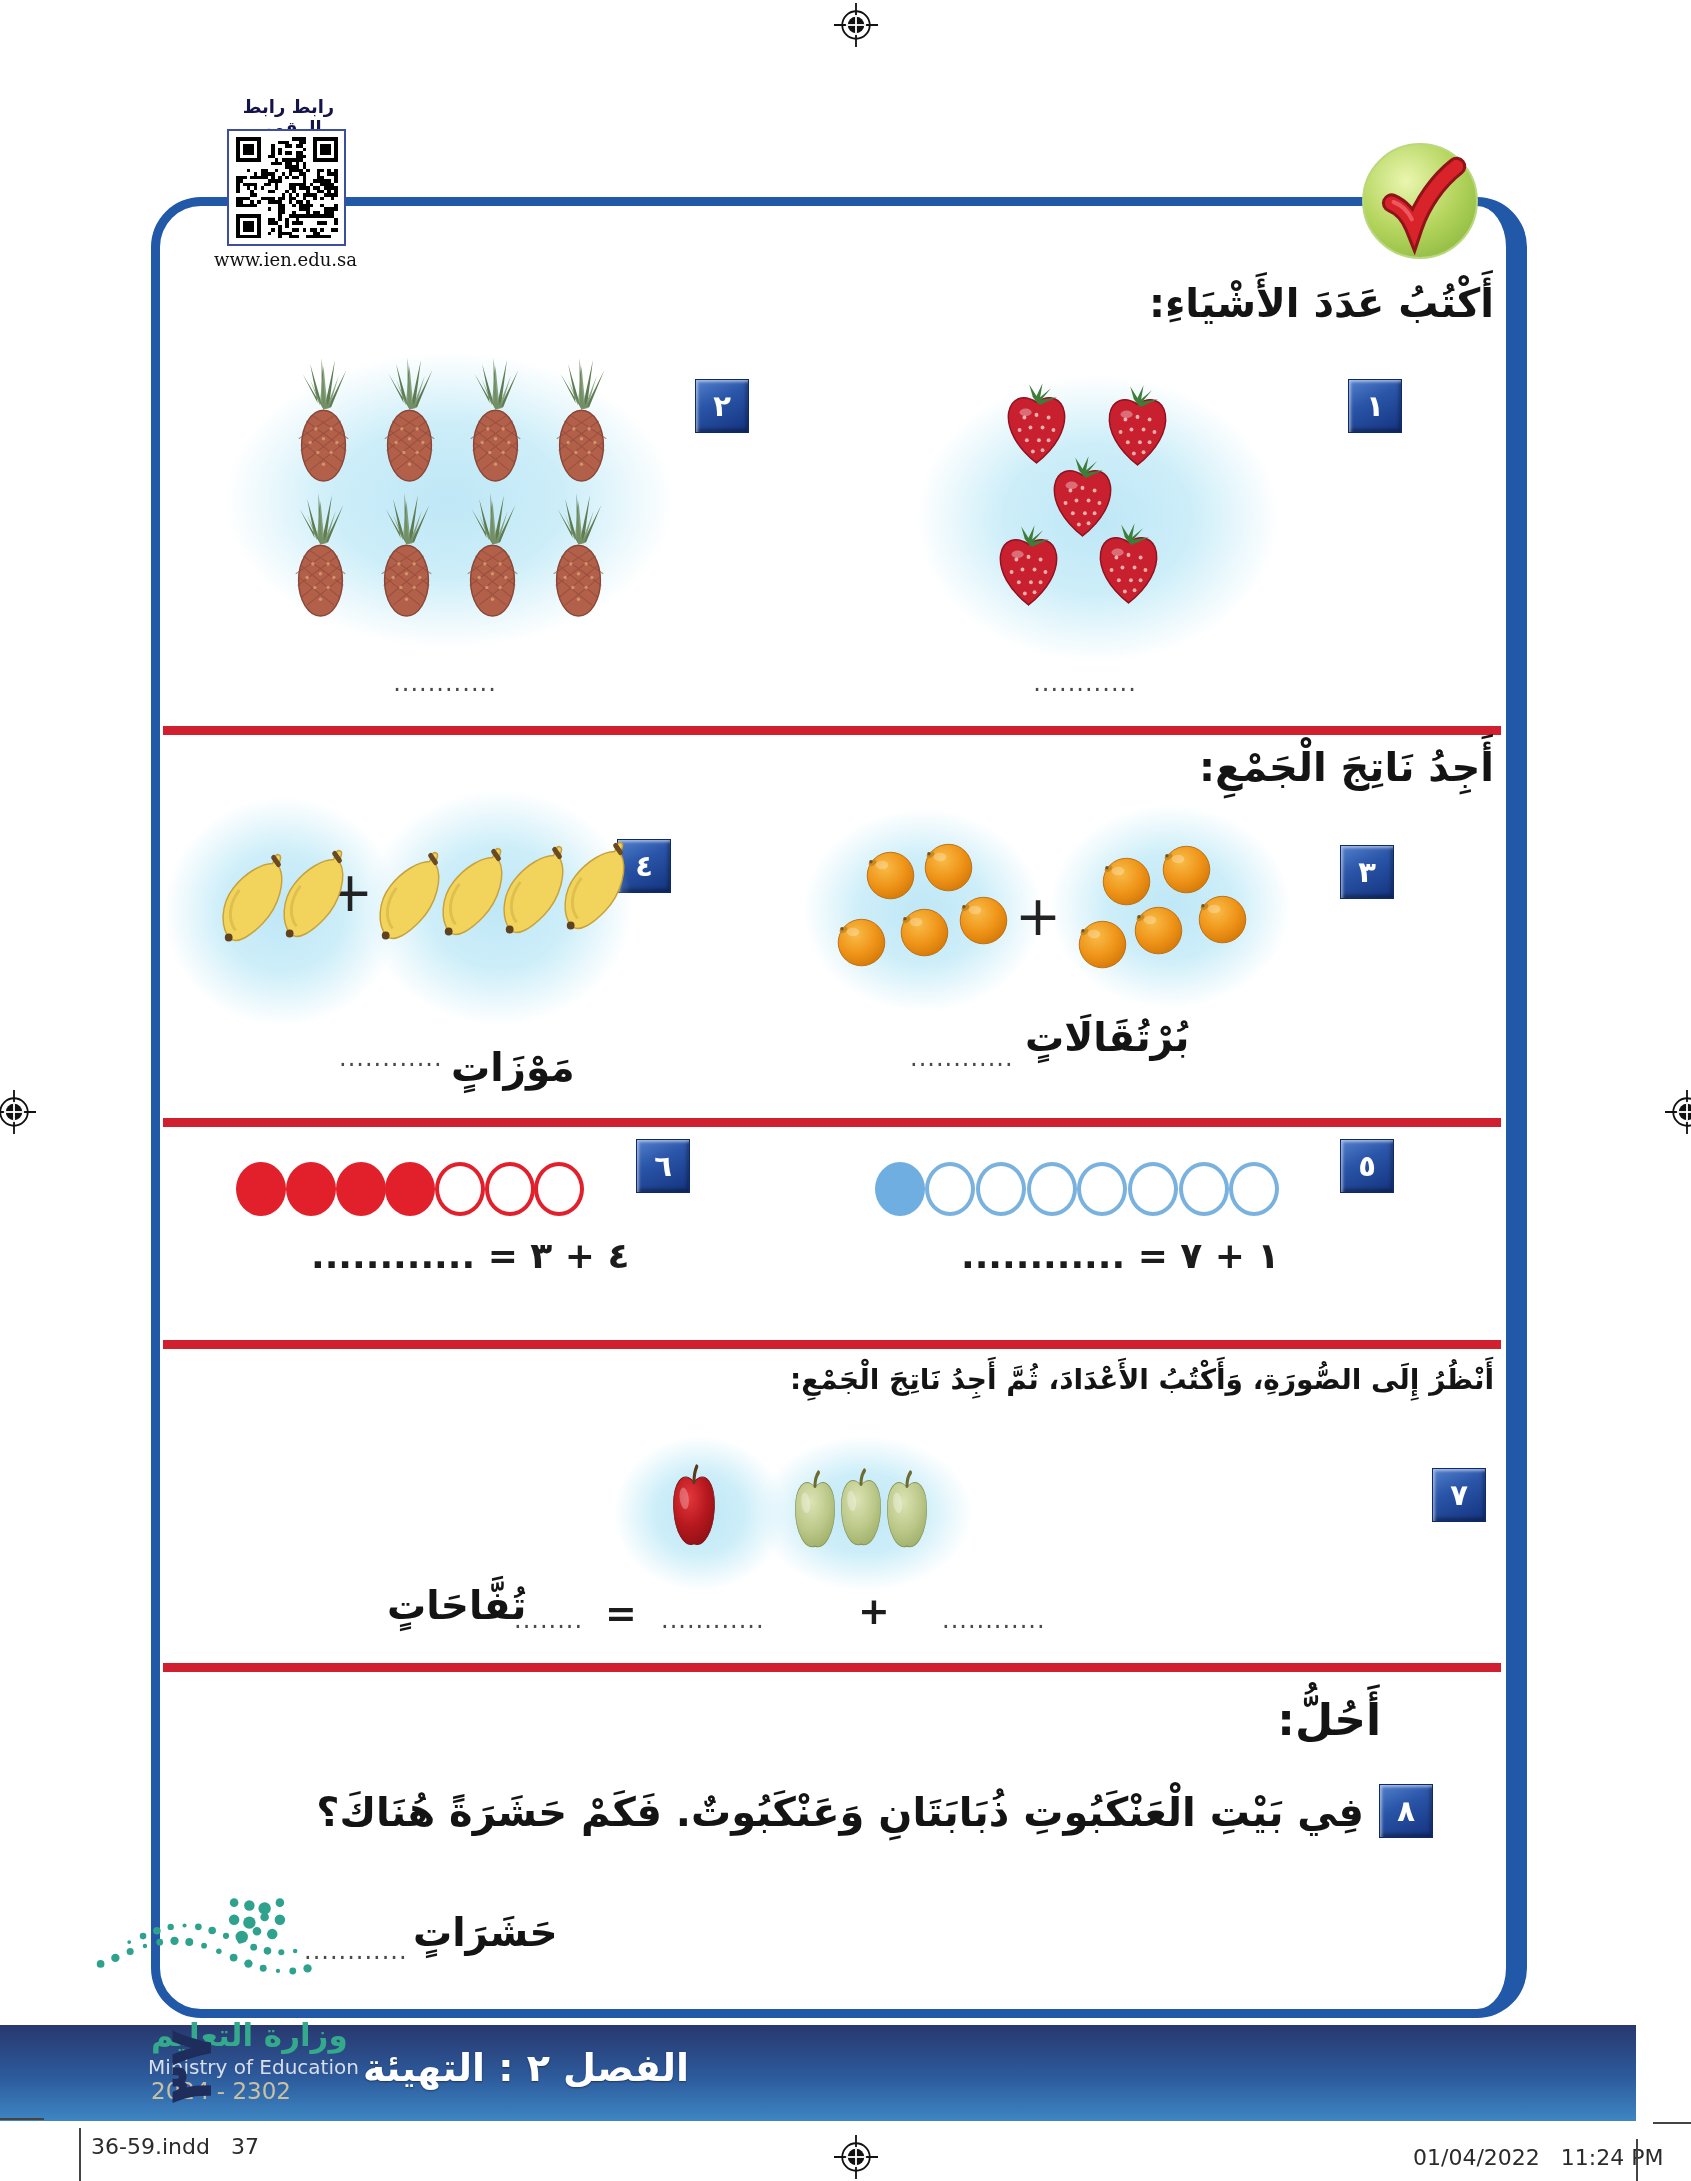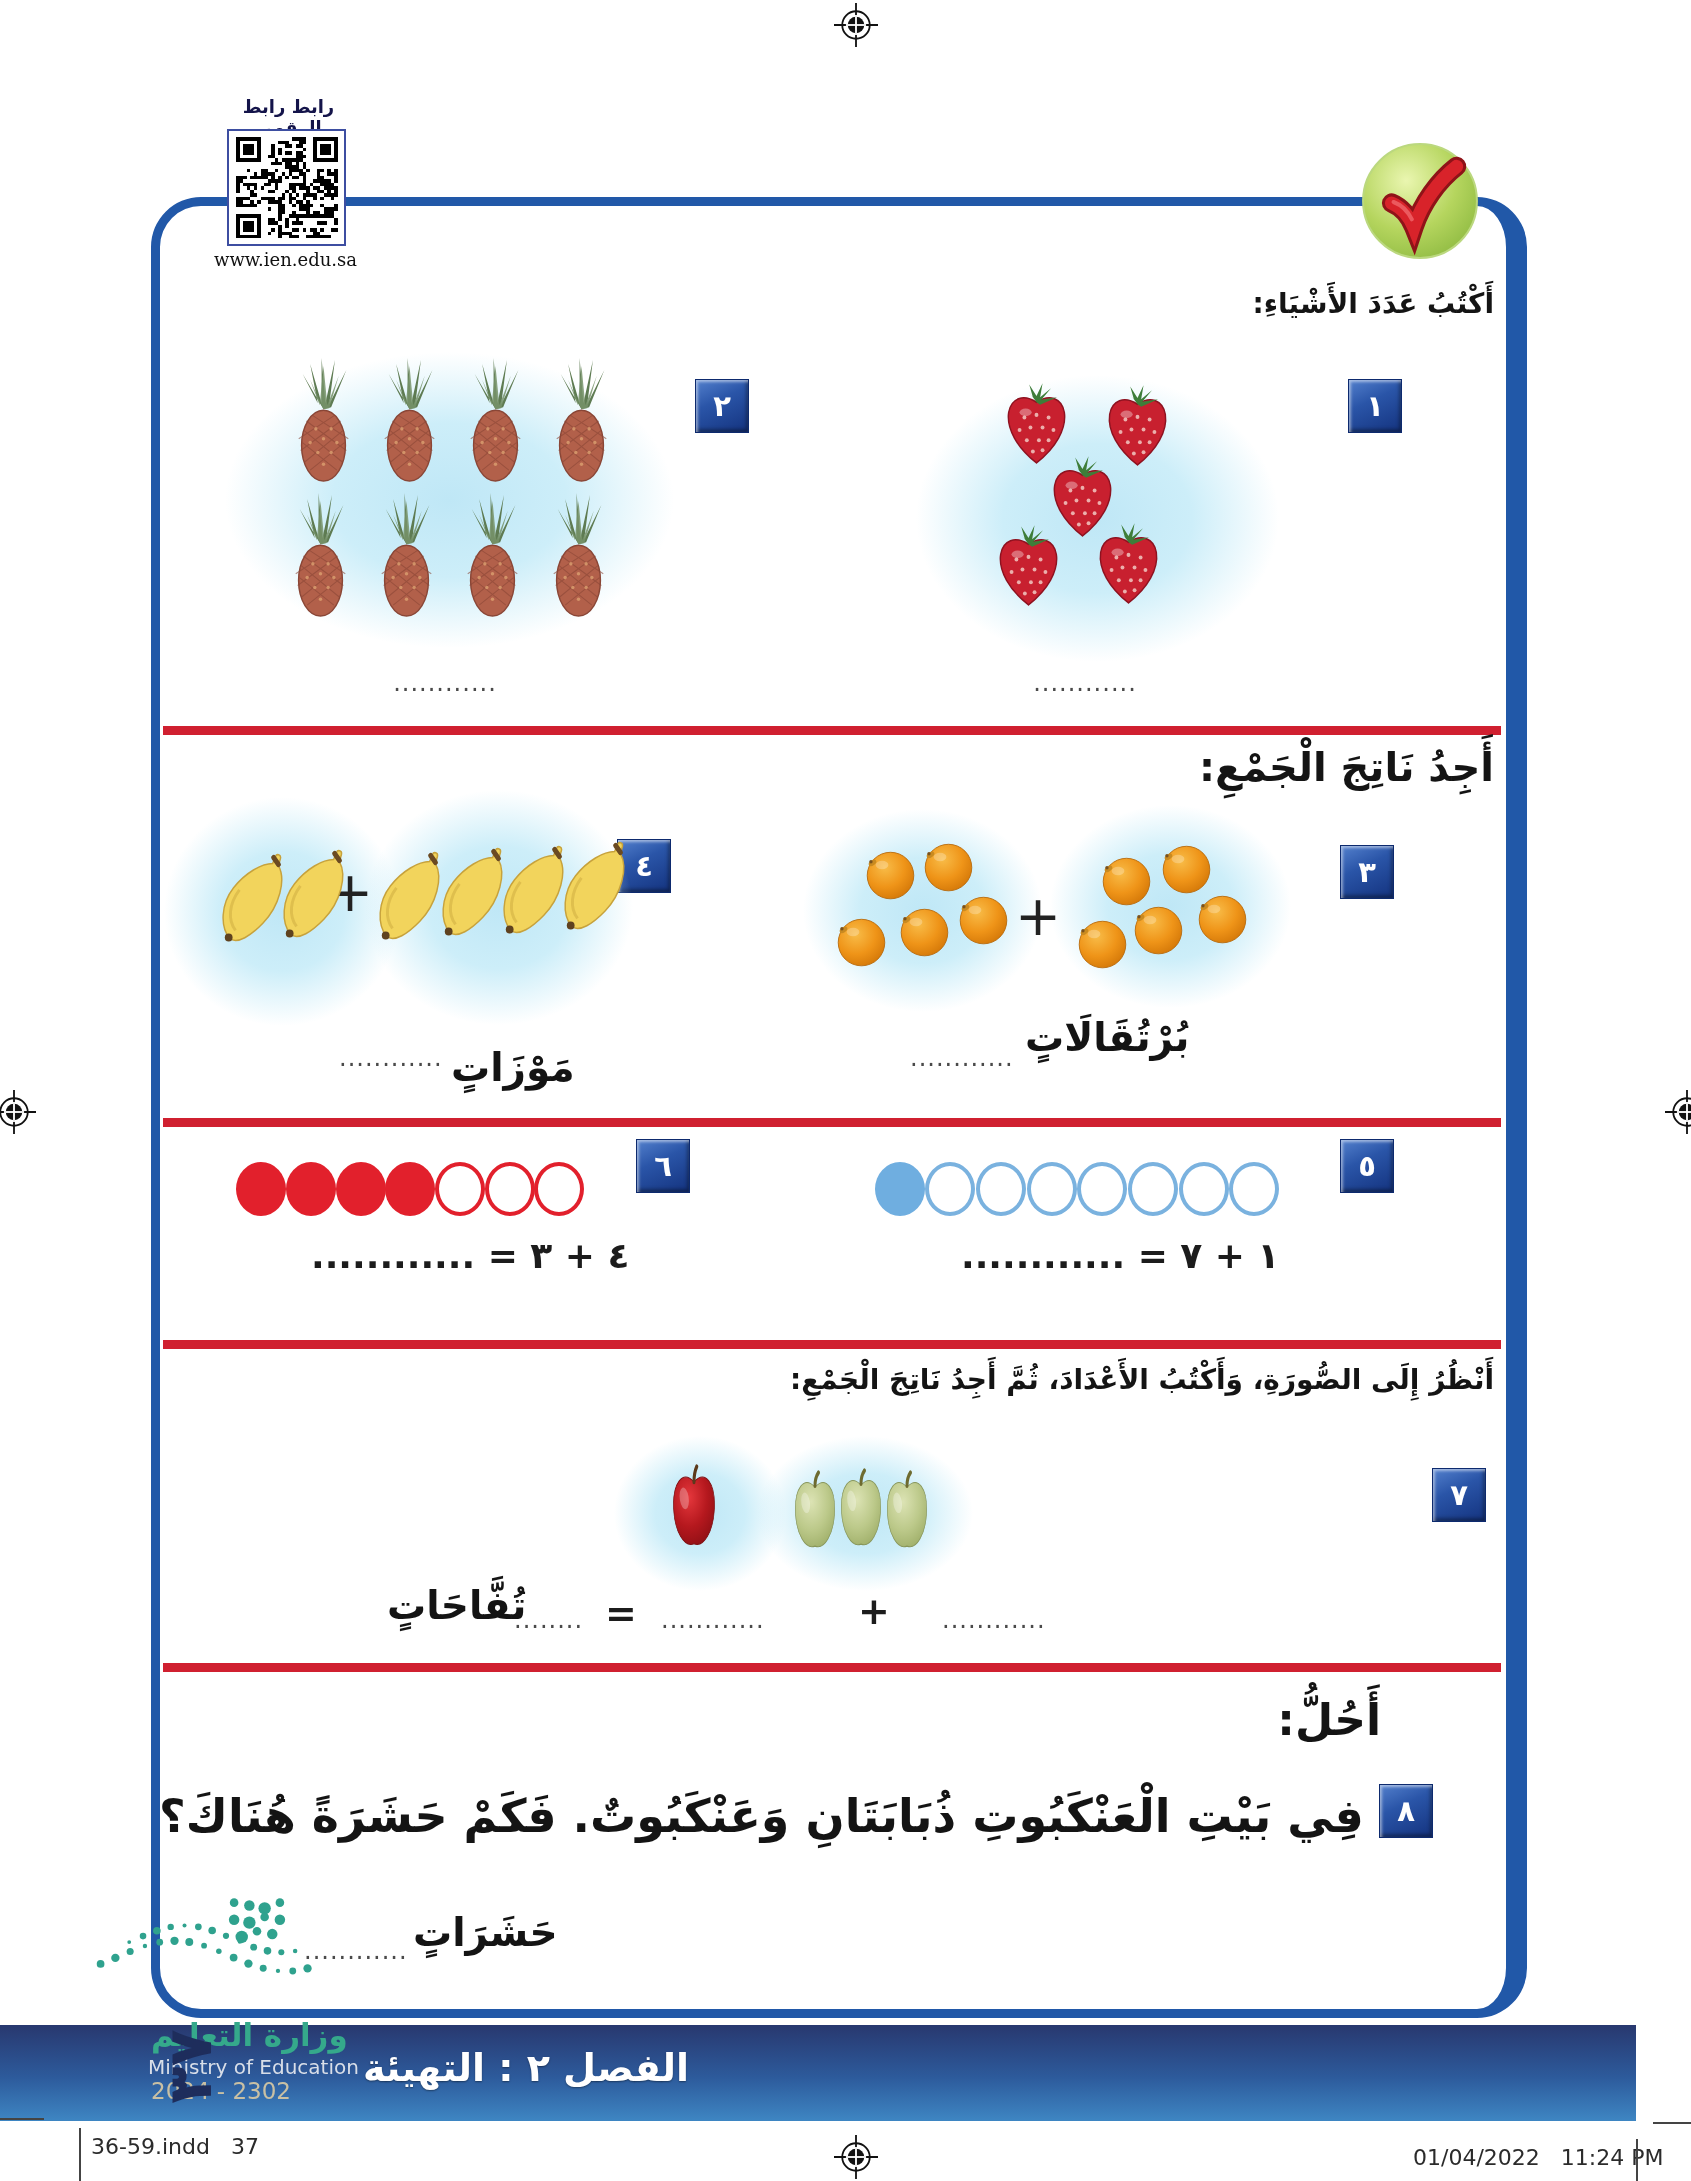--- a/index.html
+++ b/index.html
@@ -30,25 +30,25 @@
           color:#111;font-family:"DejaVu Serif",serif;}
 
   
   .badge{position:absolute;width:52px;height:52px;color:#fff;font-size:29px;font-weight:bold;
          display:flex;align-items:center;justify-content:center;
          background:linear-gradient(155deg,#5380cd 0%,#2a55a8 40%,#14337f 100%);
          border:1px solid #0d2a6e;
          box-shadow:inset 1.9px 1.9px 2.9px rgba(255,255,255,.5), inset -1.9px -2.9px 3.8px rgba(0,0,0,.35);}
 
   .heading{position:absolute;direction:rtl;text-align:right;font-weight:bold;color:#141414;white-space:nowrap;}
-  .h-count{right:198px;top:287px;font-size:28px;}
+  .h-count{right:198px;top:280px;font-size:40px;}
   .h-sum{right:198px;top:744px;font-size:40px;}
   .h-look{right:198px;top:1363px;font-size:28px;}
   .h-solve{right:311px;top:1694px;font-size:44px;}
-  .p8-question{position:absolute;right:328px;top:1789px;font-size:46px;font-weight:bold;
+  .p8-question{position:absolute;right:328px;top:1789px;font-size:40px;font-weight:bold;
                direction:rtl;white-space:nowrap;color:#141414;}
 
   .blob{position:absolute;border-radius:50%;
         background:radial-gradient(closest-side,#BFE7F6 0%,#CDEEF9 52%,rgba(255,255,255,0) 100%);}
   .fruit{position:absolute;display:block;}
 
   .dots{position:absolute;color:#4a4a4a;font-size:24px;letter-spacing:1px;white-space:pre;}
   .unit{position:absolute;font-size:39px;font-weight:bold;color:#141414;direction:rtl;white-space:nowrap;}
   .plus-big{position:absolute;font-size:55px;color:#222;}
   .equation{position:absolute;direction:ltr;text-align:center;font-size:36px;font-weight:600;color:#1c1c1c;white-space:pre;}

